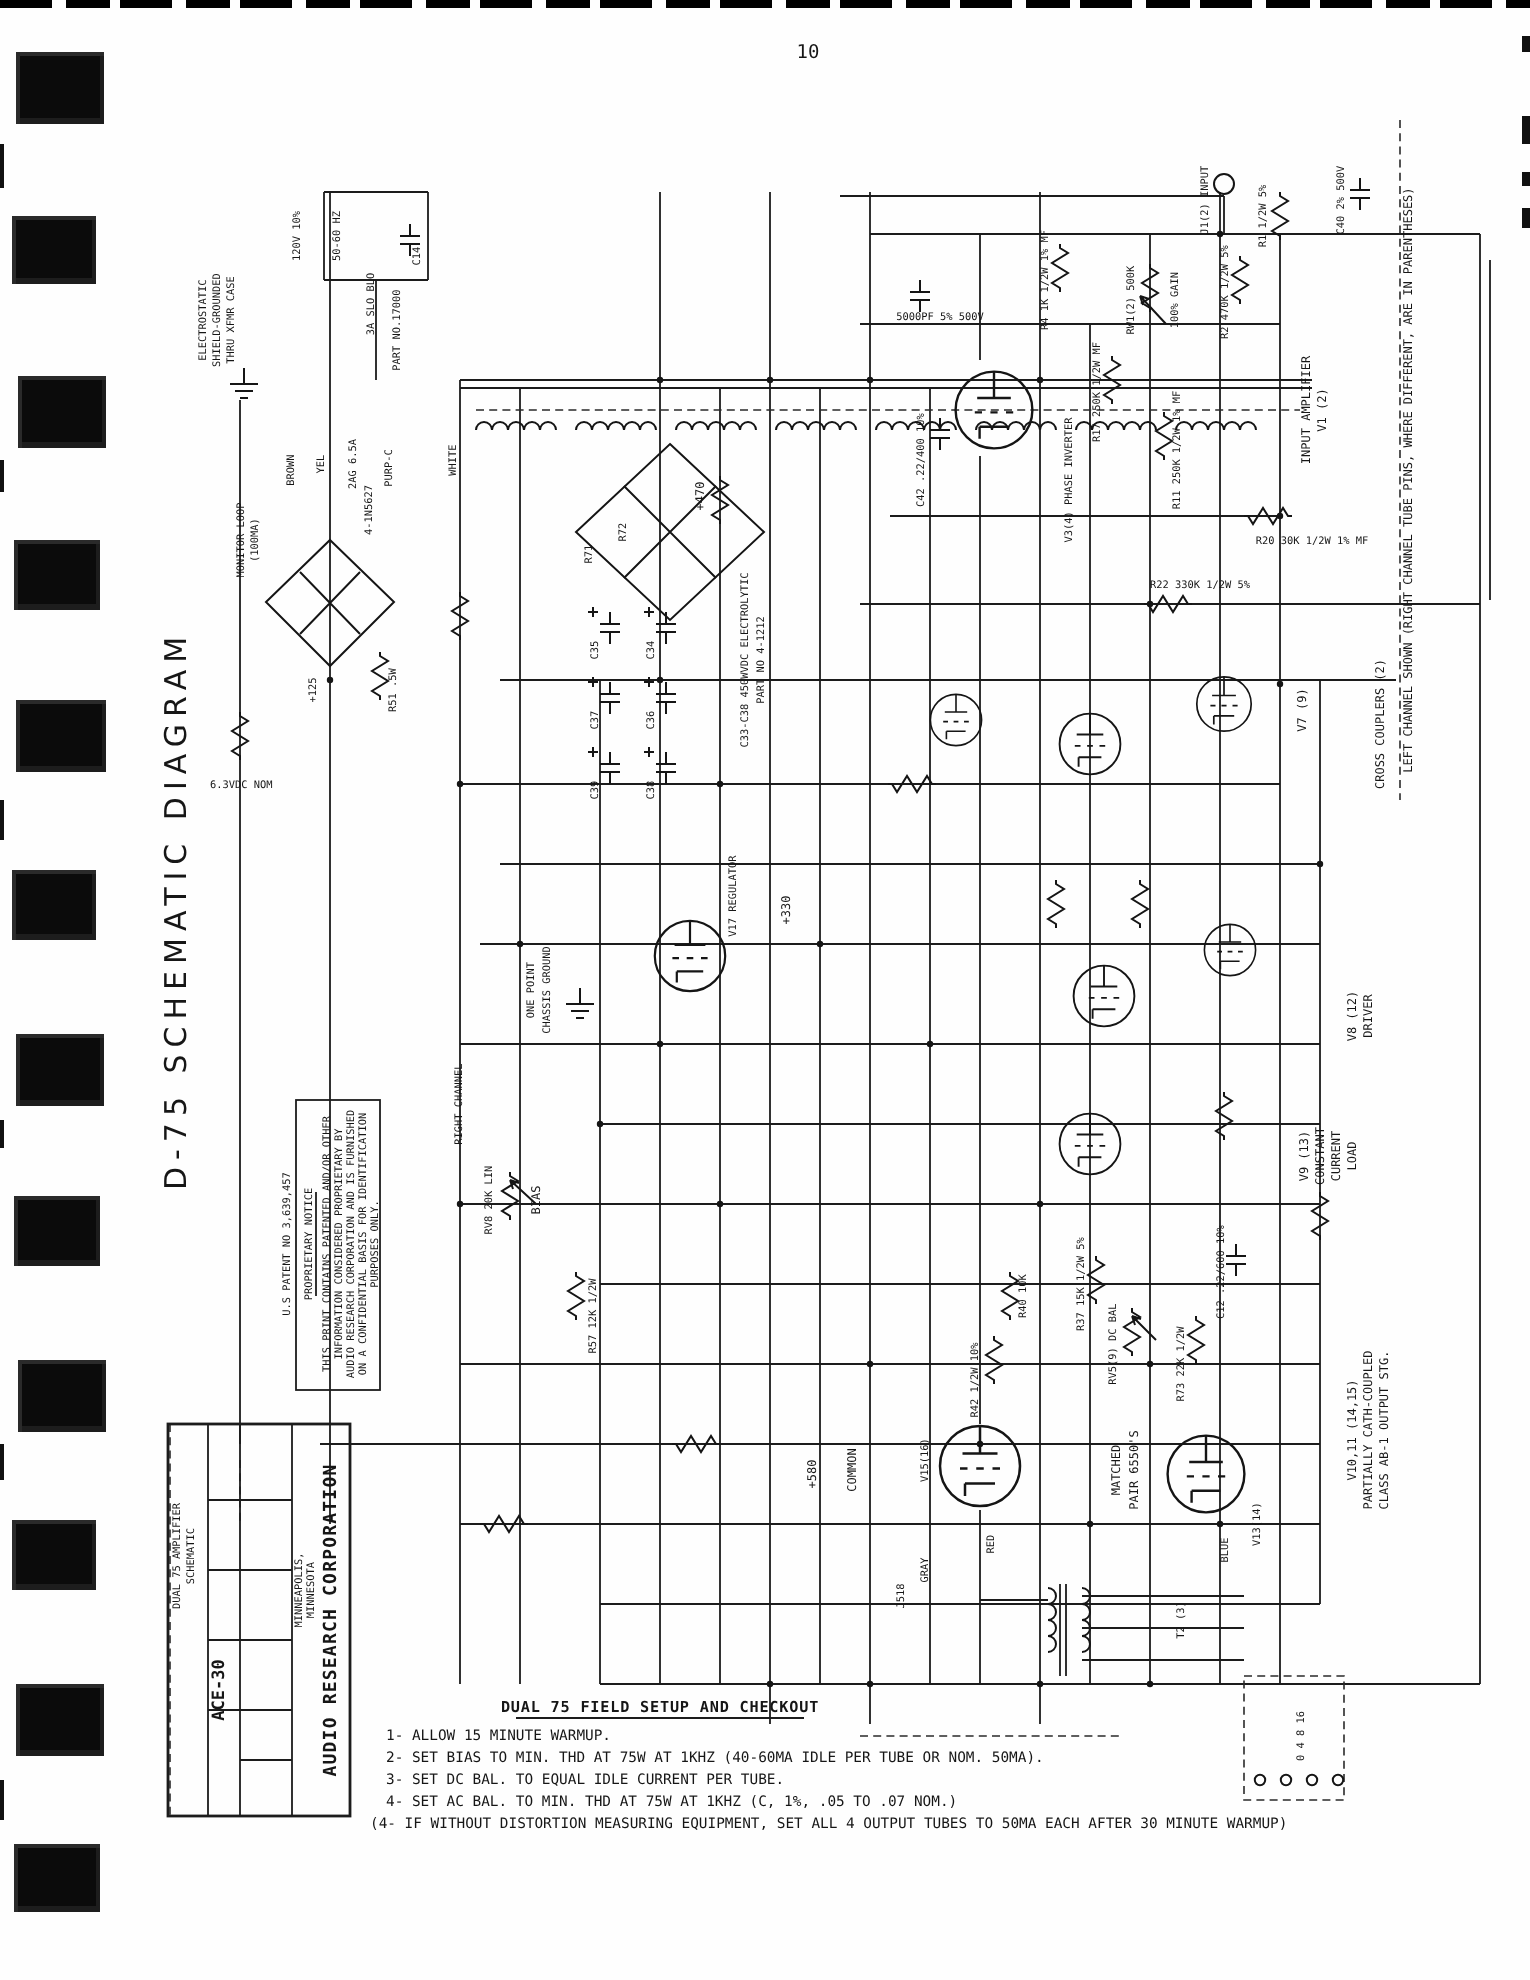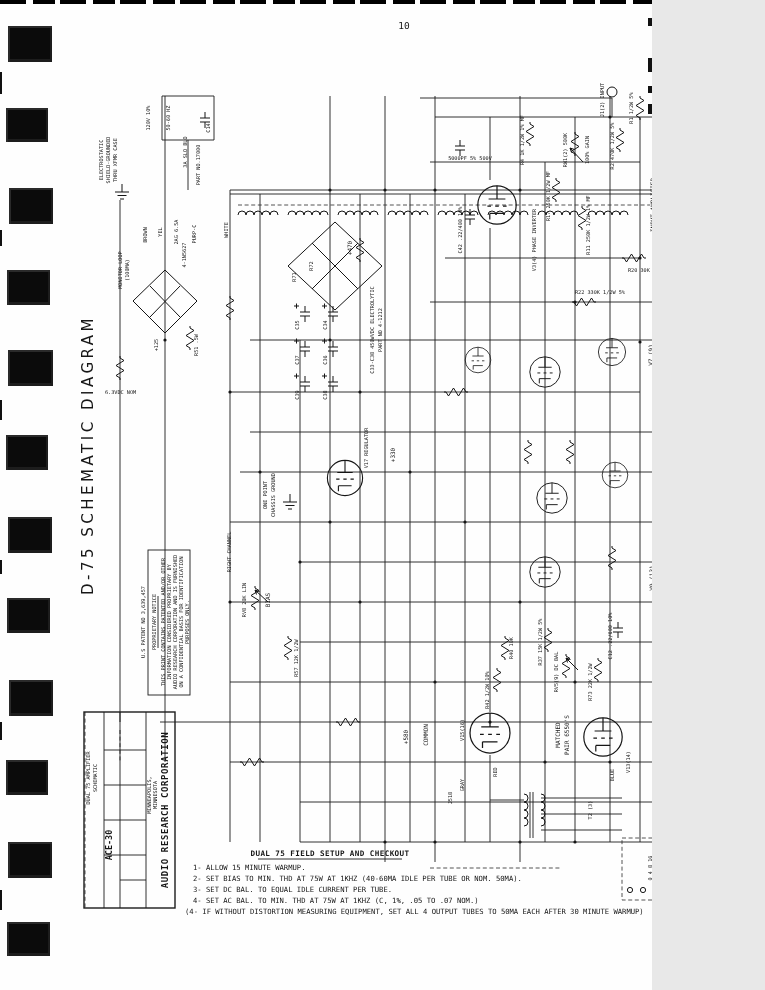--- a/index.html
+++ b/index.html
@@ -1,16 +1,16 @@
 <!DOCTYPE html>
 <html><head>
 <meta charset="utf-8">
 <style>
   html,body{margin:0;padding:0;background:#e8e8e8;}
-  #page{position:relative;width:652px;height:990px;background:#fefefe;overflow:hidden;
+  #page{position:relative;width:765px;height:990px;background:#fefefe;overflow:hidden;
         font-family:"DejaVu Sans Mono",monospace;}
   
   .blob{position:absolute;background:#0b0b0b;
         box-shadow:inset 2px 2px 0 #2a2a2a, inset -2px -3px 0 #1d1d1d;}
   .ldash{position:absolute;left:0;width:2px;background:#111;}
   .rdash{position:absolute;right:0;width:4px;background:#111;}
   
   #topline{position:absolute;top:0;left:0;width:765px;height:4px;
      background:repeating-linear-gradient(90deg,#000 0 26px,transparent 26px 33px,#000 33px 55px,transparent 55px 60px);}
   svg{position:absolute;top:0;left:0;}

